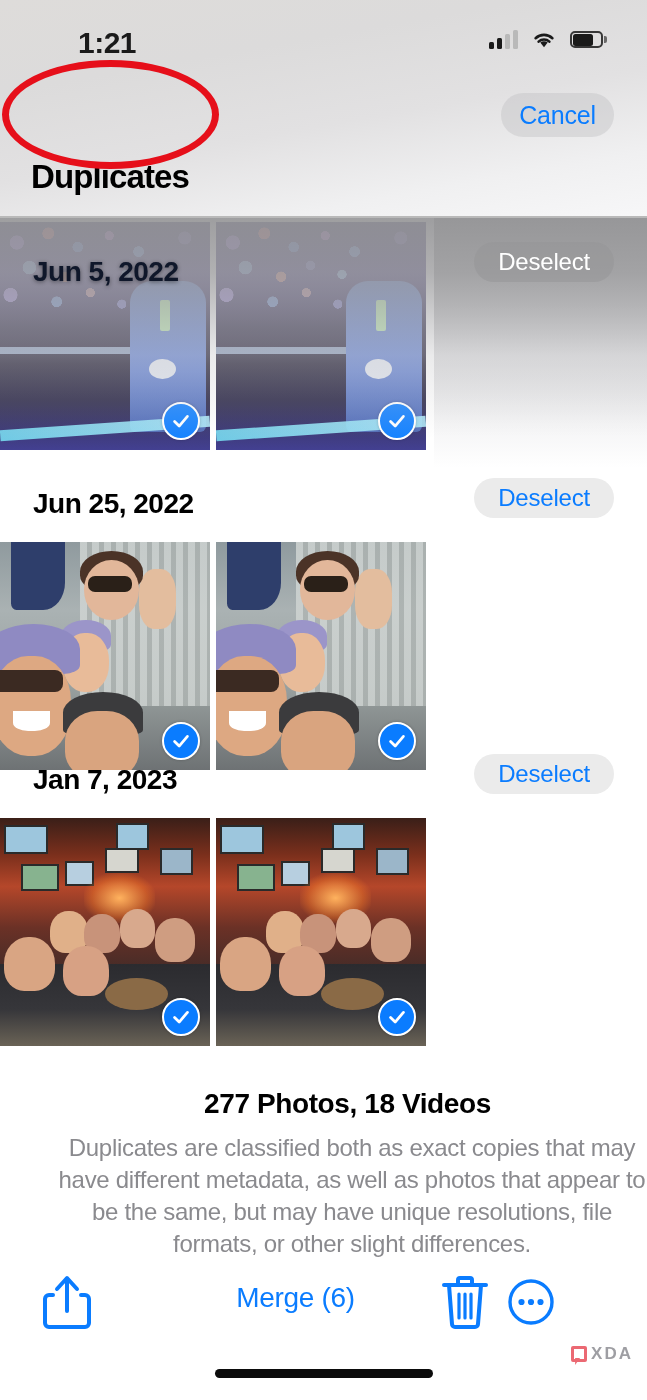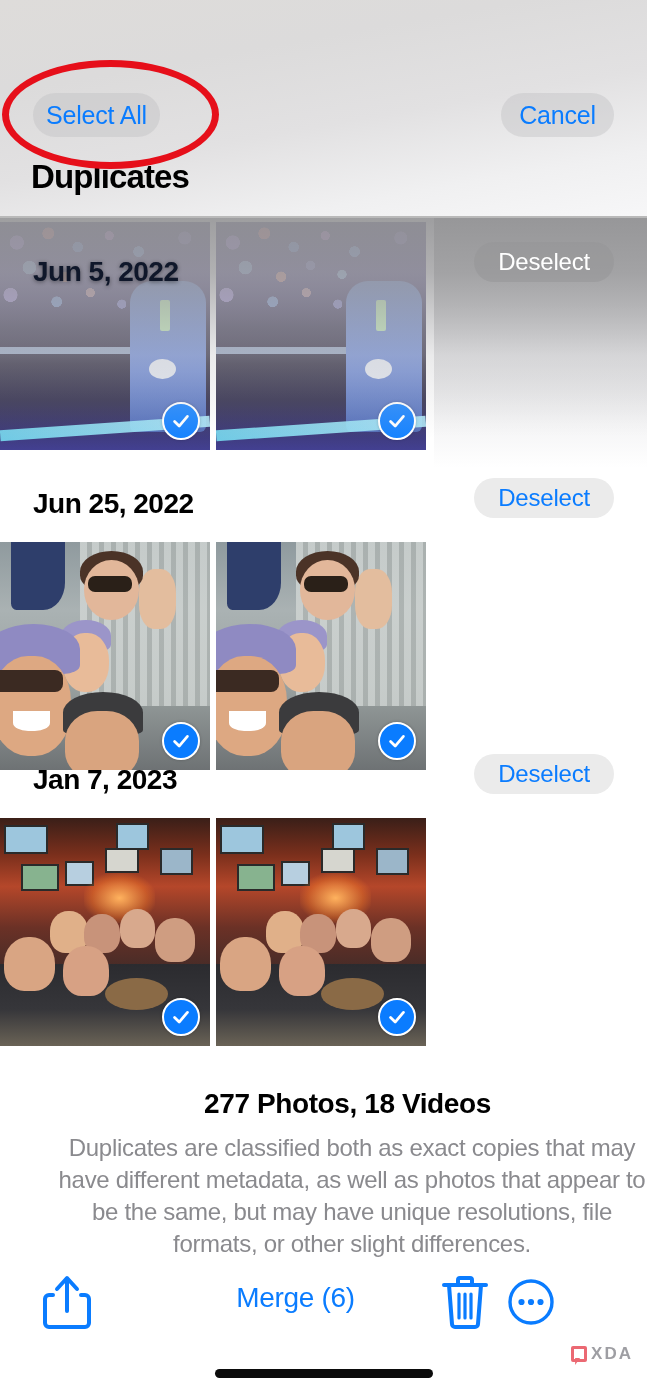--- a/index.html
+++ b/index.html
@@ -311,22 +311,44 @@
   .scene-bar .table{
     position:absolute; left:50%; top:70%; width:30%; height:14%;
     background:#8a6a46; border-radius:50%;
   }
 </style>
 </head>
 <body>
 
 <div class="header">
 
-
-  <button class="pill-btn" id="selectAll">Select All</button>
+  <div class="statusbar">
+    <div class="clock">1:21</div>
+    <div class="status-right">
+      <span class="signal">
+        <i></i>
+          <i></i>
+          <i></i>
+          <i></i>
+      </span>
+      <span class="wifi">
+        <svg viewBox="0 0 26 19">
+          <path d="M13 17.3 L9.3 12.6 A6 6 0 0 1 16.7 12.6 Z" fill="#1a1a1a"></path>
+          <path d="M4.6 8.2 A12.4 12.4 0 0 1 21.4 8.2" stroke="#1a1a1a" stroke-width="2.6" fill="none" stroke-linecap="round"></path>
+          <path d="M7.6 11.6 A8 8 0 0 1 18.4 11.6" stroke="#1a1a1a" stroke-width="2.6" fill="none" stroke-linecap="round"></path>
+        </svg>
+      </span>
+      <span class="batt">
+        <span class="shell"></span>
+          <span class="fill"></span>
+          <span class="tip"></span>
+      </span>
+    </div>
+  </div>
+
 
   <button class="pill-btn" id="cancelBtn">Cancel</button>
 
   <div class="page-title">Duplicates</div>
 </div>
 
 <div class="annot-ellipse"></div>
 
 <div class="content">
 

